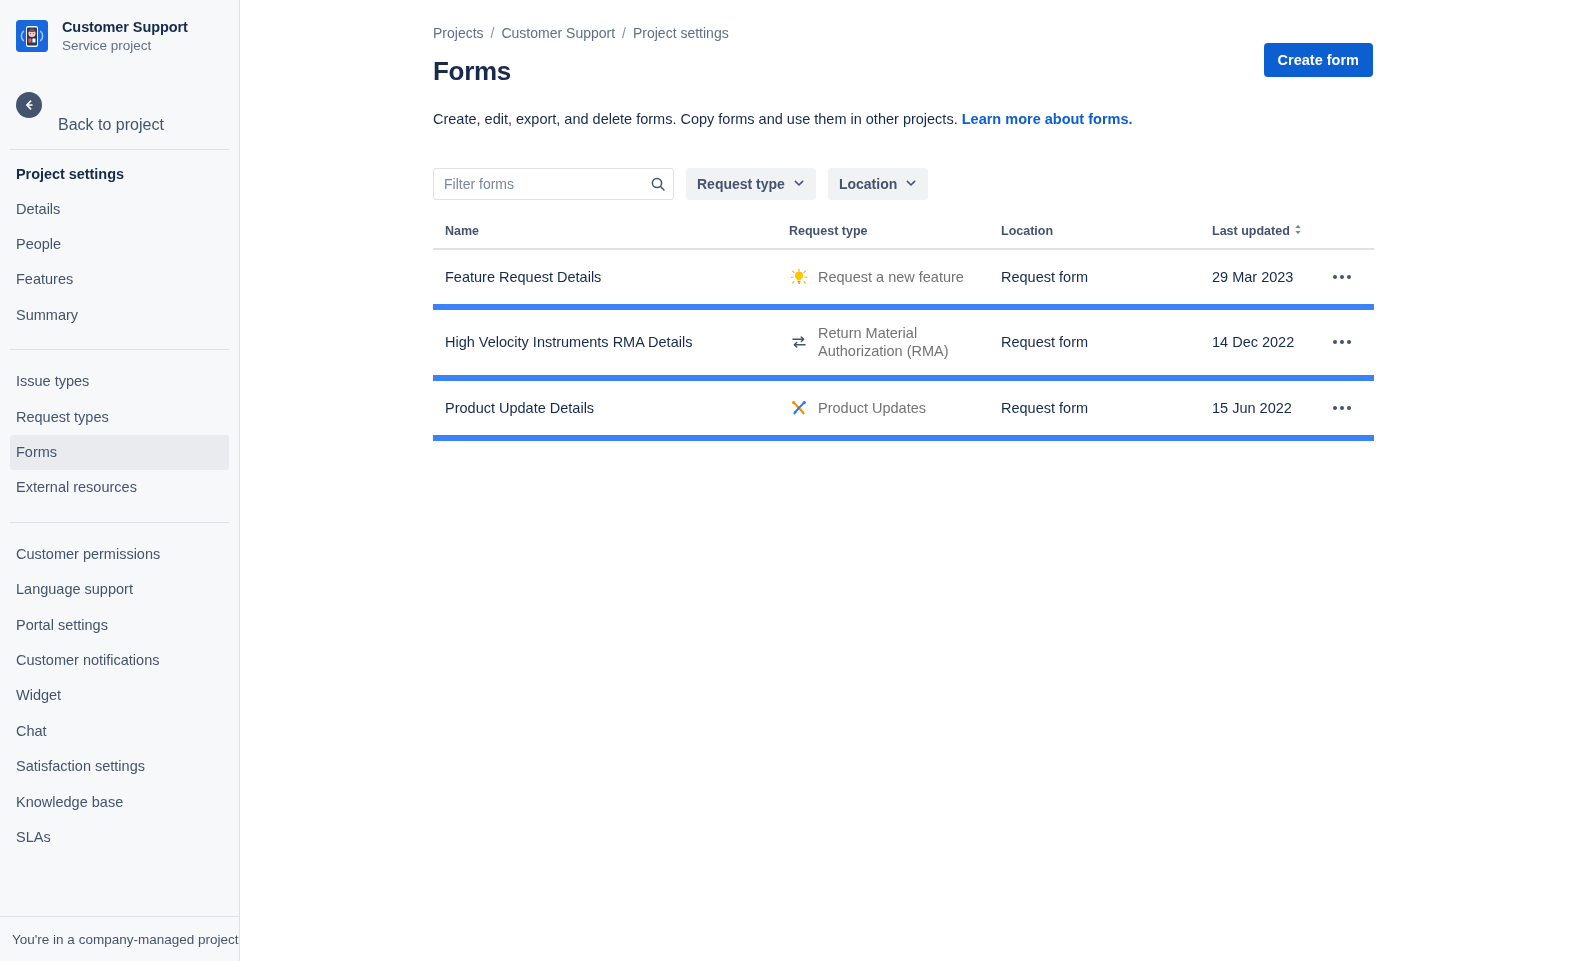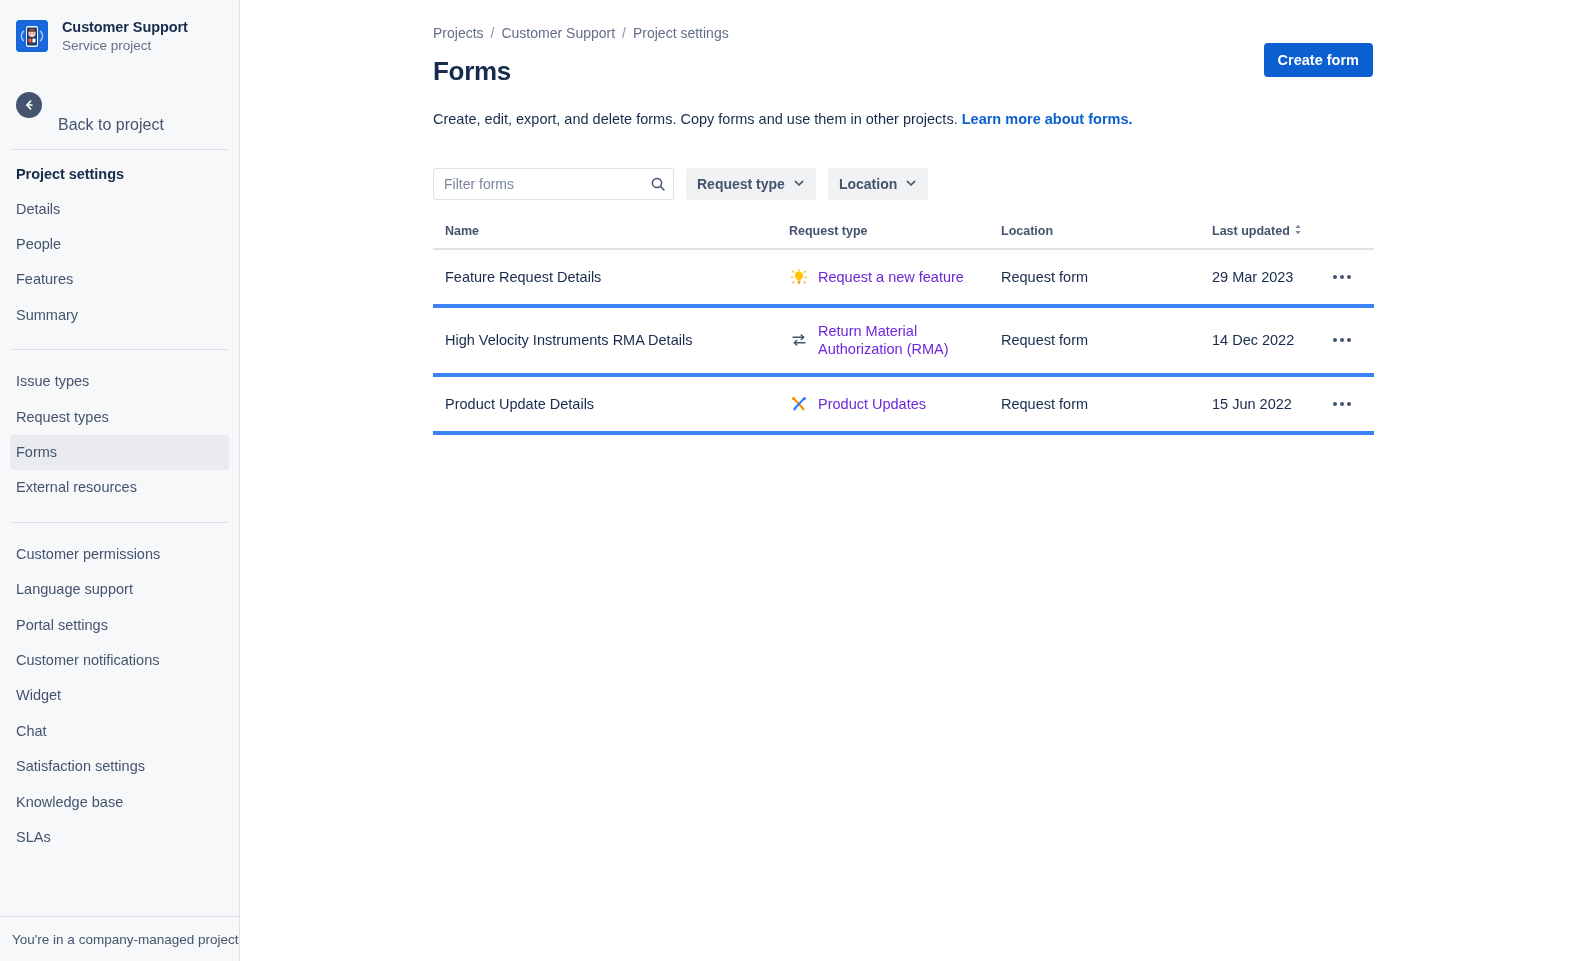--- a/index.html
+++ b/index.html
@@ -260,36 +260,36 @@
   }
   .th-sortable { display: inline-flex; align-items: center; gap: 4px; cursor: pointer; }
   .col-name   { width: 356px; padding-left: 12px !important; }
   .col-type   { width: 212px; }
   .col-loc    { width: 211px; }
   .col-upd    { width: 110px; margin-top: 34px; }
   .col-act    { width: 52px; }
 
   .table tbody td {
     padding: 14px 0;
-    border-bottom: 4px solid #3b82f6;
+    border-bottom: 6px solid #3b82f6;
     font-size: 14.5px;
     color: #172b4d;
     vertical-align: middle;
   }
 
   .form-link {
     color: #172b4d;
     text-decoration: none;
     cursor: pointer;
     font-size: 14.5px;
   }
 
   .rt-cell { display: flex; align-items: center; gap: 9px; }
   .rt-icon { flex: 0 0 20px; width: 20px; height: 20px; display:flex; align-items:center; justify-content:center; }
-  .rt-label { font-size: 14.5px; color: #6d28d9; line-height: 1.28; }
+  .rt-label { font-size: 14.5px; color: #737373; line-height: 1.28; }
 
   .more-btn {
     width: 28px; height: 26px;
     border: none;
     background: transparent;
     border-radius: 3px;
     cursor: pointer;
     display: flex;
     align-items: center;
     justify-content: center;

